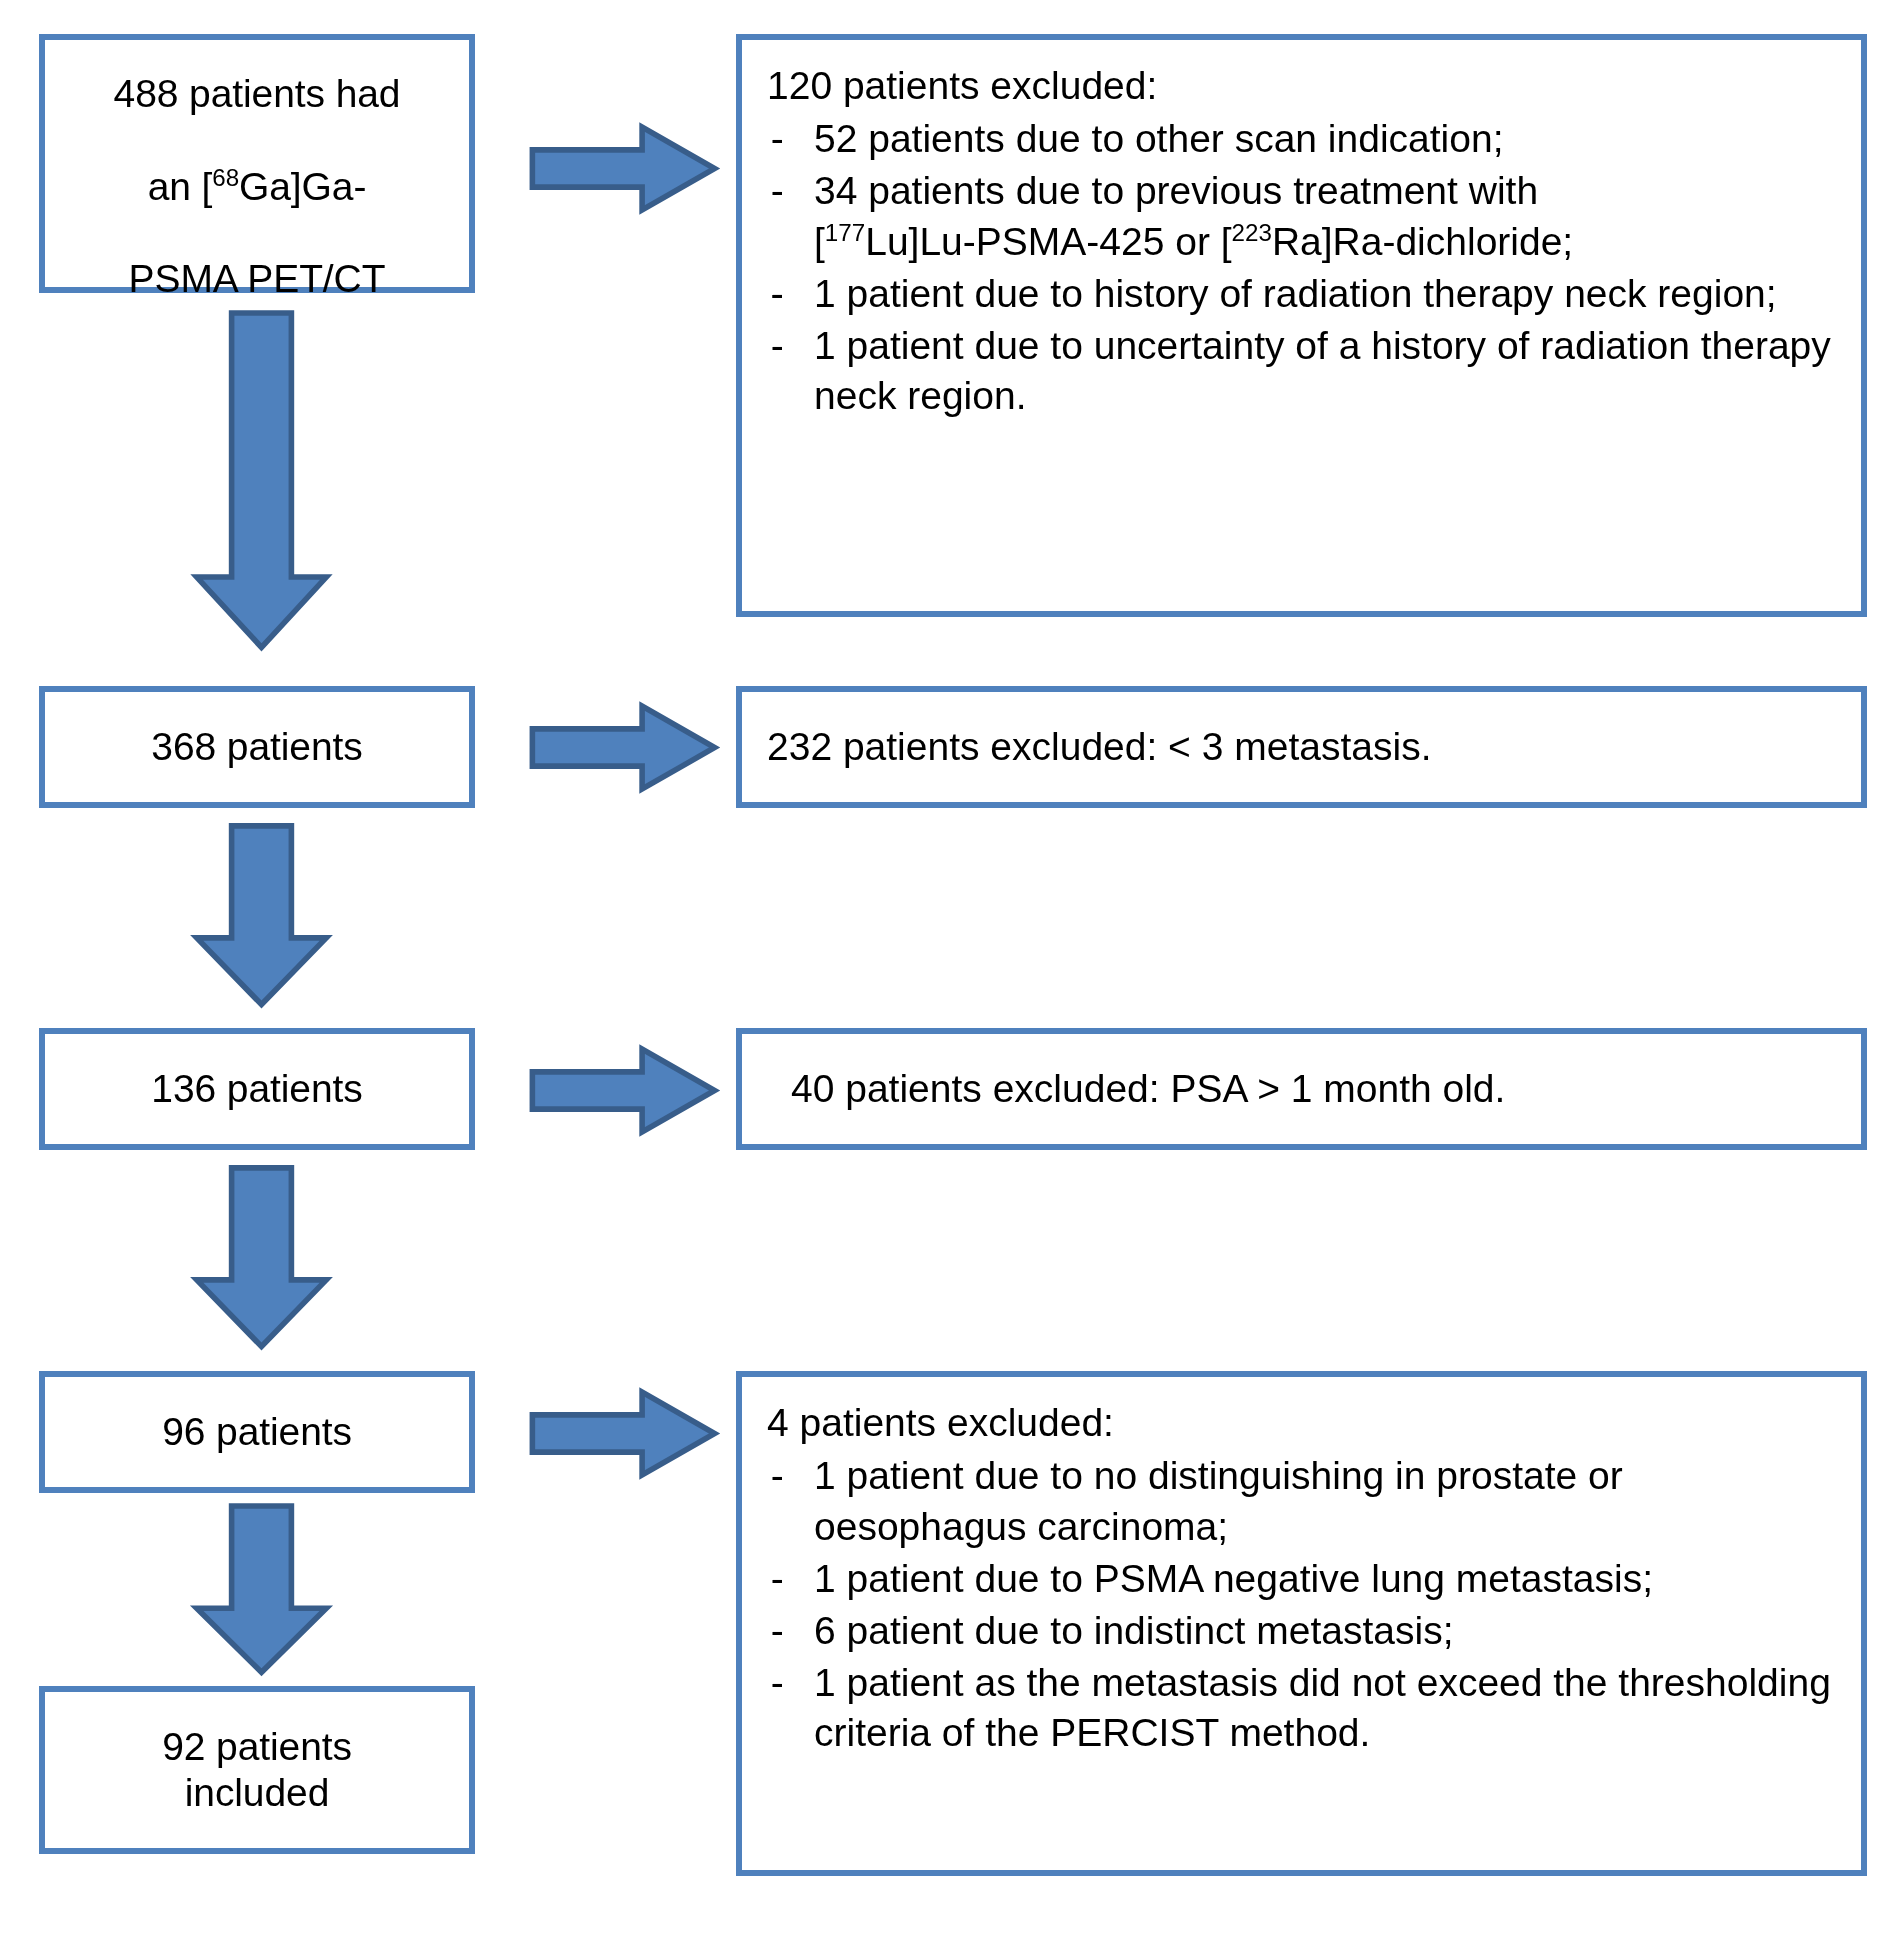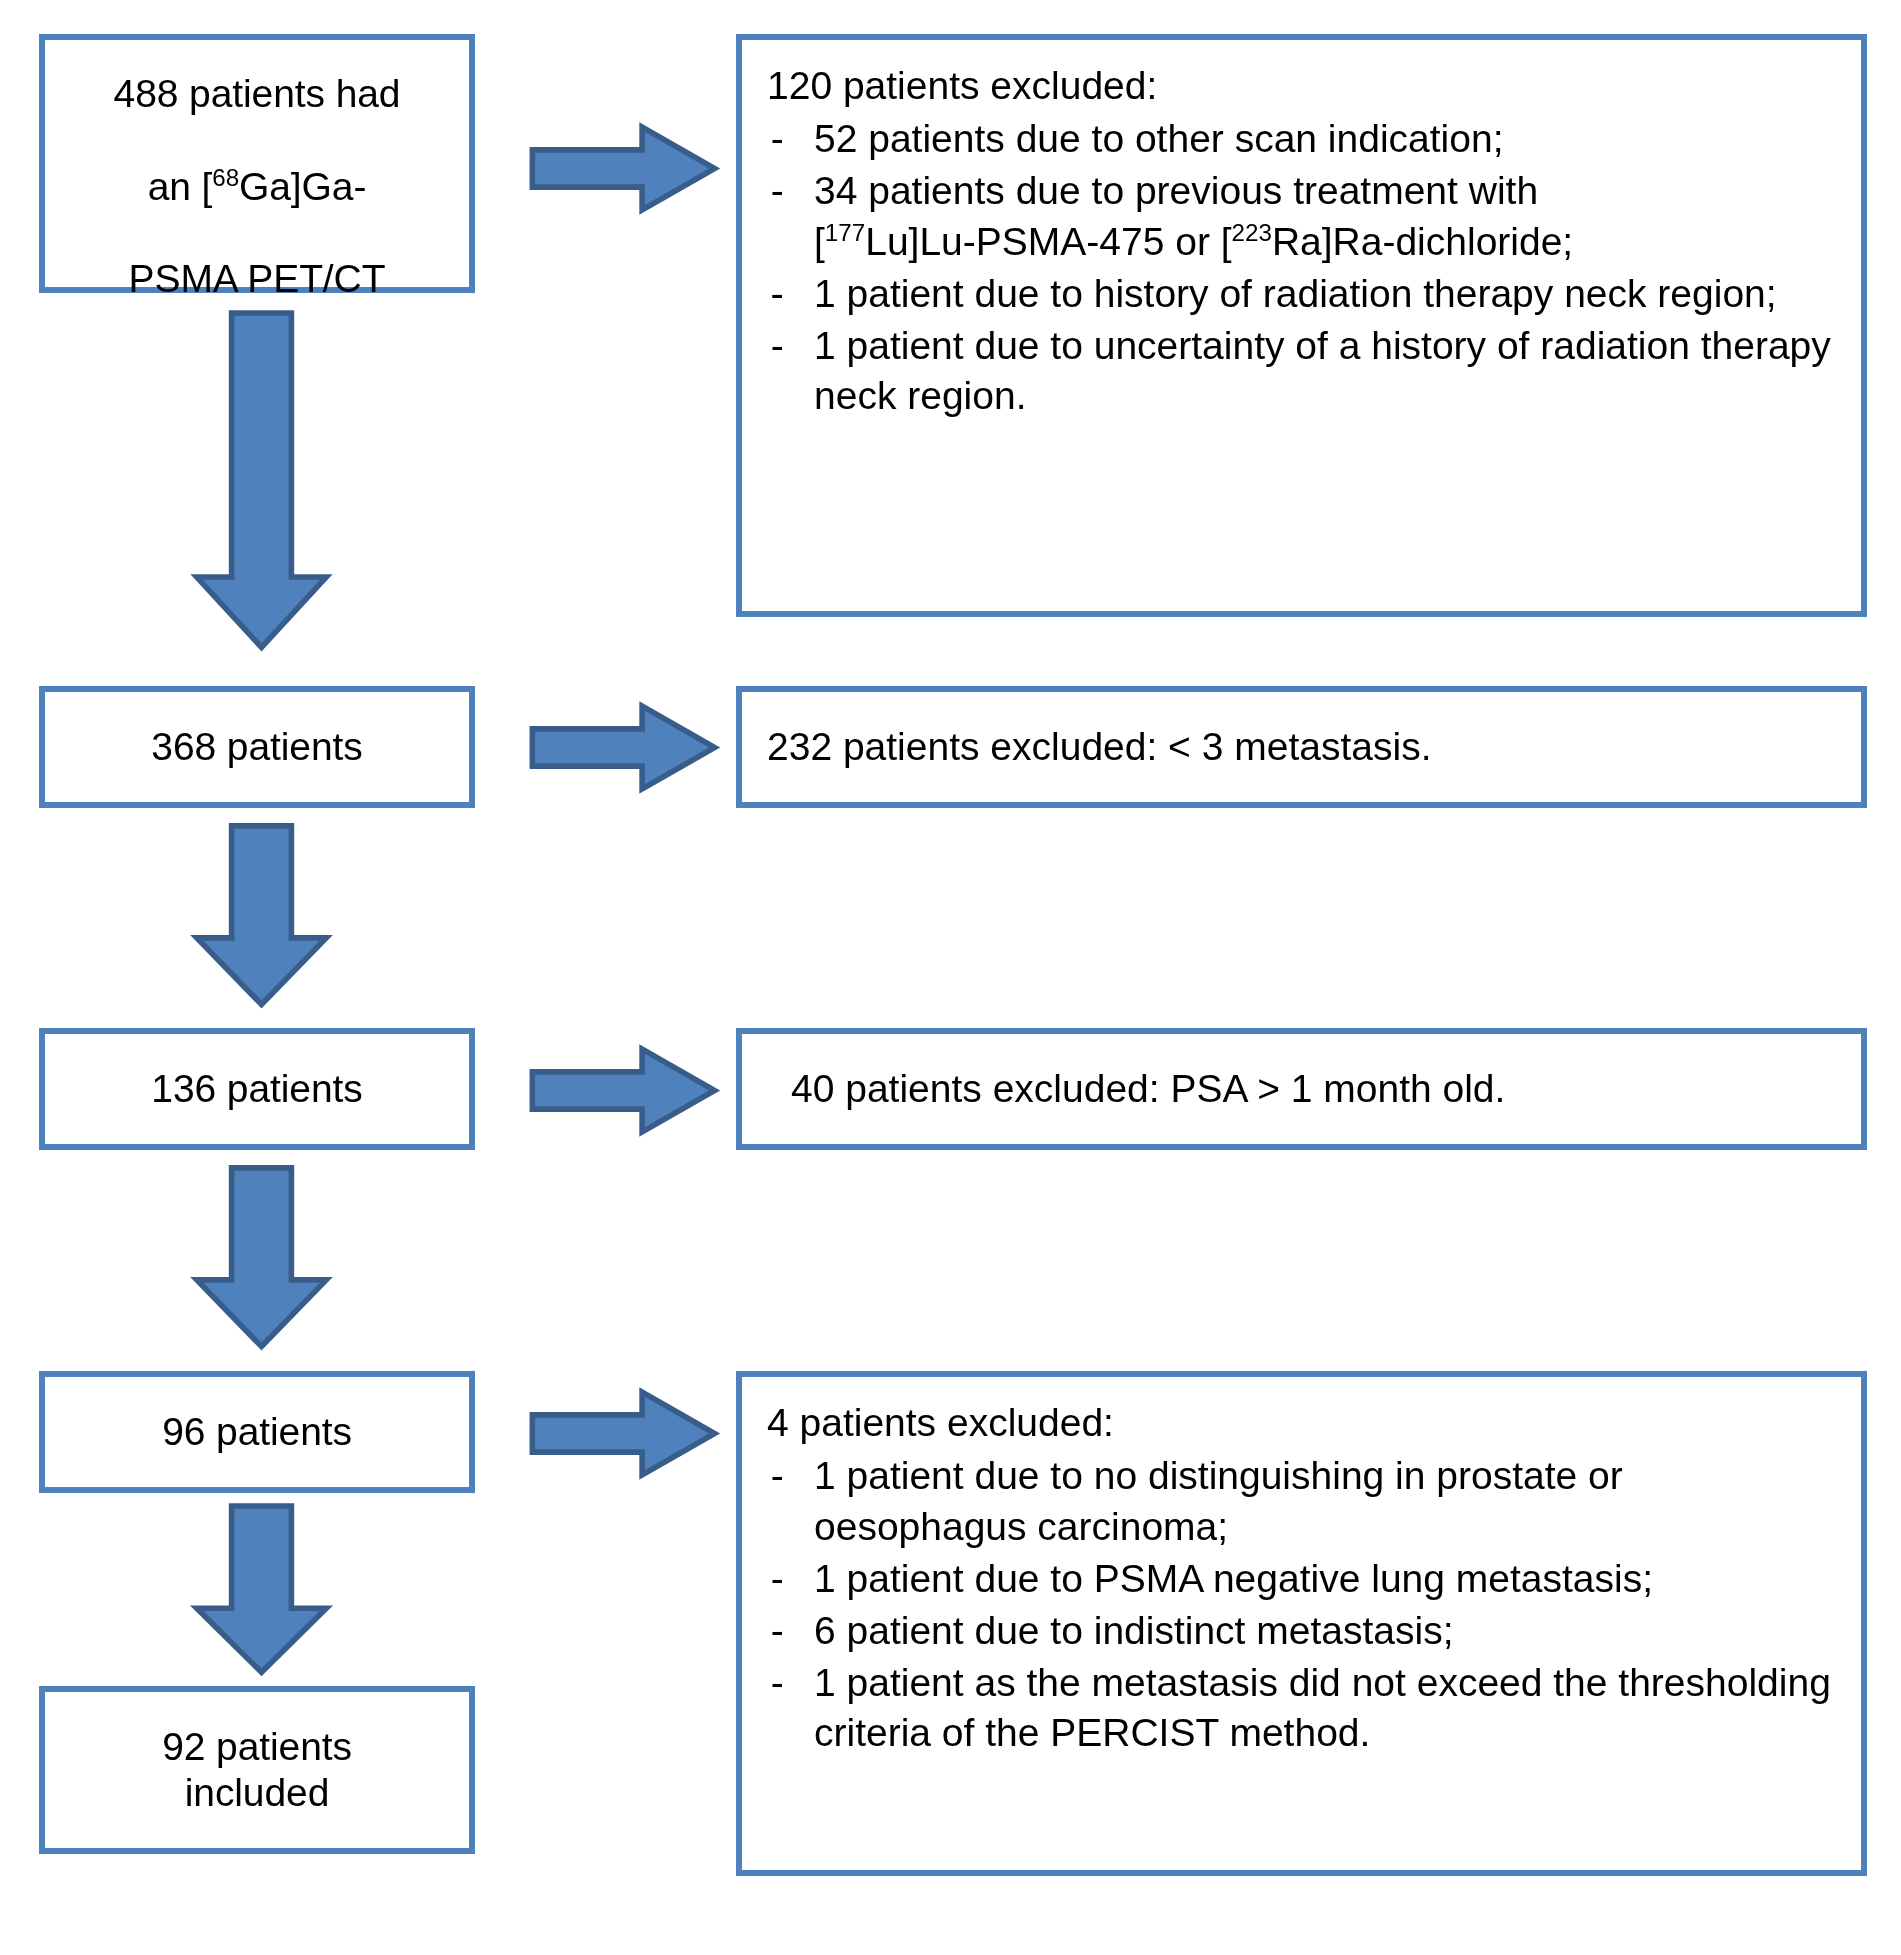--- a/index.html
+++ b/index.html
@@ -122,21 +122,21 @@
   </div>
 
   <div class="box left" style="left:736px; top:34px; width:1131px; height:583px;">
     <div class="excl-inner">
       <p class="excl-head">120 patients excluded:</p>
       <ul class="excl-list">
         <li>
           <span class="dash">-</span><span>52 patients due to other scan indication;</span>
         </li>
         <li>
-          <span class="dash">-</span><span>34 patients due to previous treatment with</span><br><span>[</span><sup>177</sup><span>Lu]Lu-PSMA-475 or [</span><sup>223</sup><span>Ra]Ra-dichloride;</span>
+          <span class="dash">-</span><span>34 patients due to previous treatment with</span><br><span>[</span><sup>177</sup><span>Lu]Lu-PSMA-425 or [</span><sup>223</sup><span>Ra]Ra-dichloride;</span>
         </li>
         <li>
           <span class="dash">-</span>
         </li>
         <li>
           <span class="dash">-</span><span>1 patient due to history of radiation therapy neck region;</span>
         </li>
         <li>
           <span class="dash">-</span><span>1 patient due to uncertainty of a history of radiation therapy neck region.</span>
         </li>

